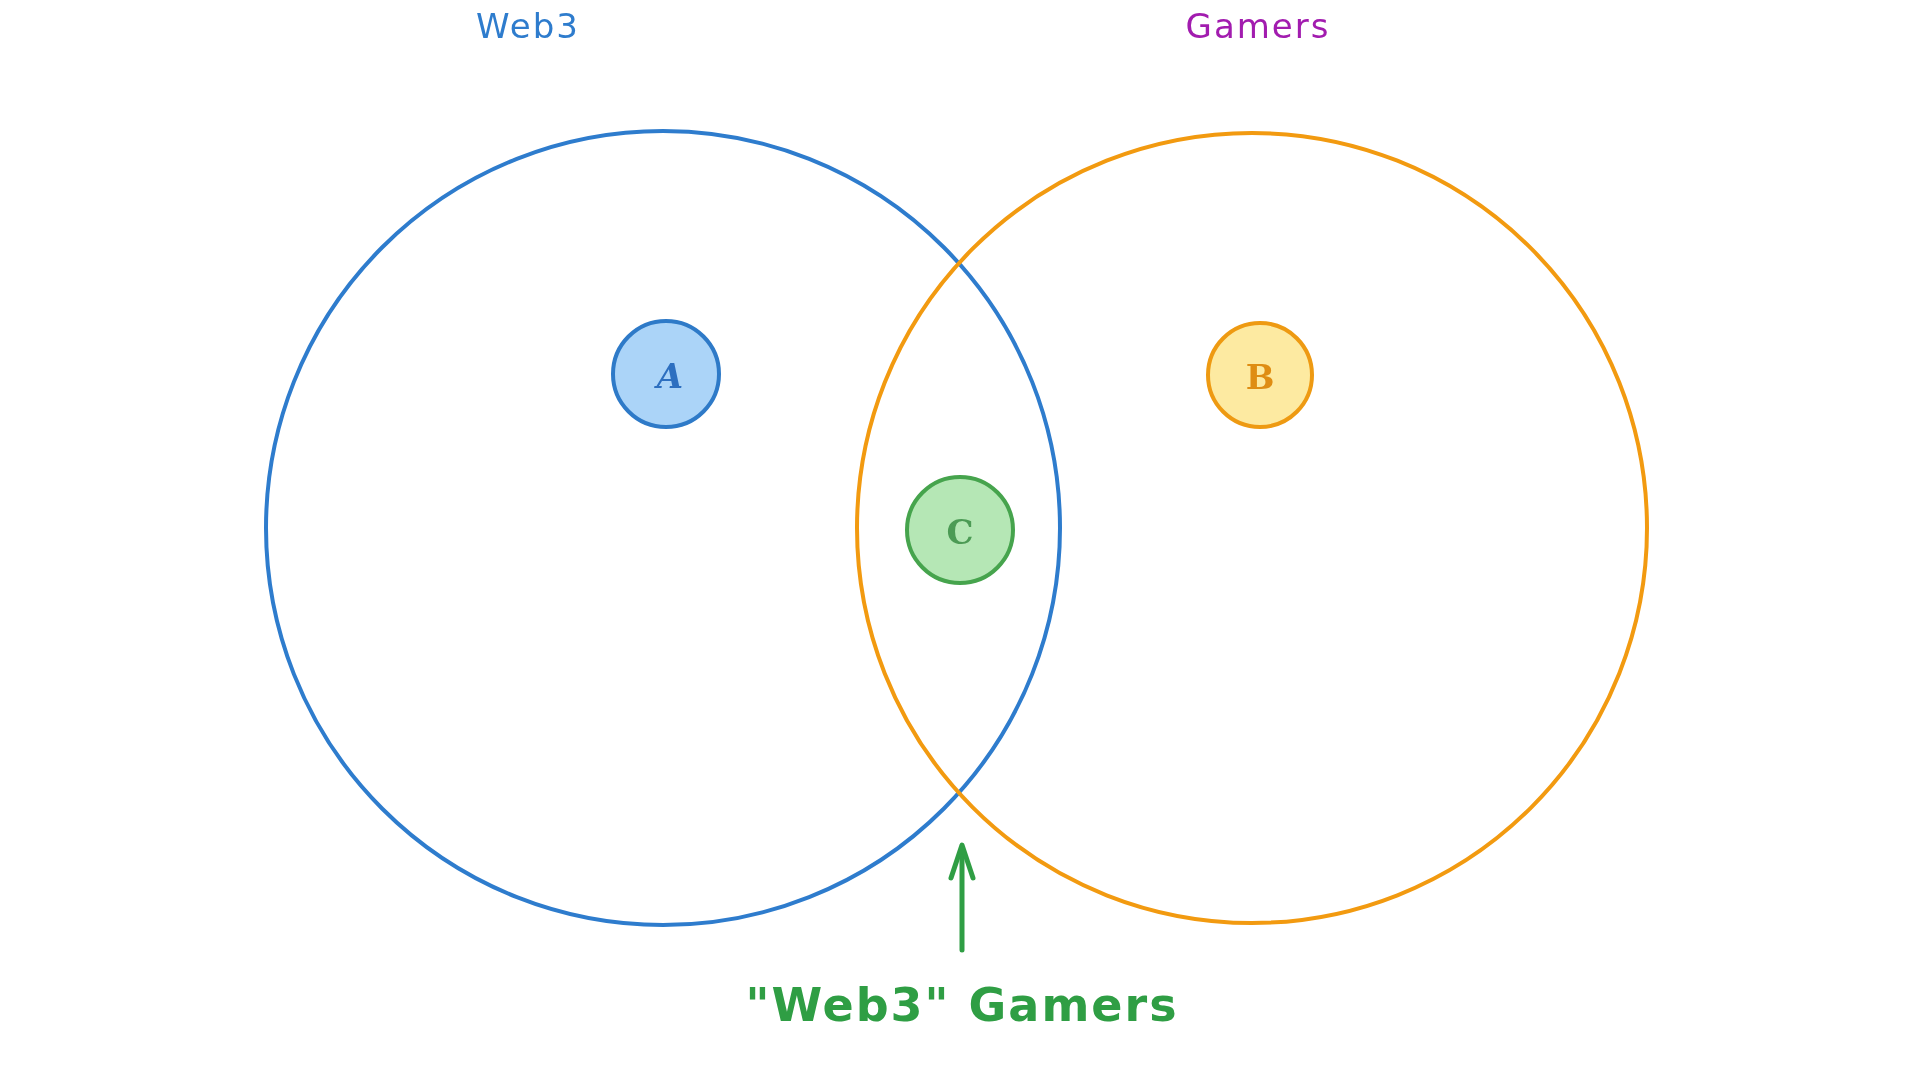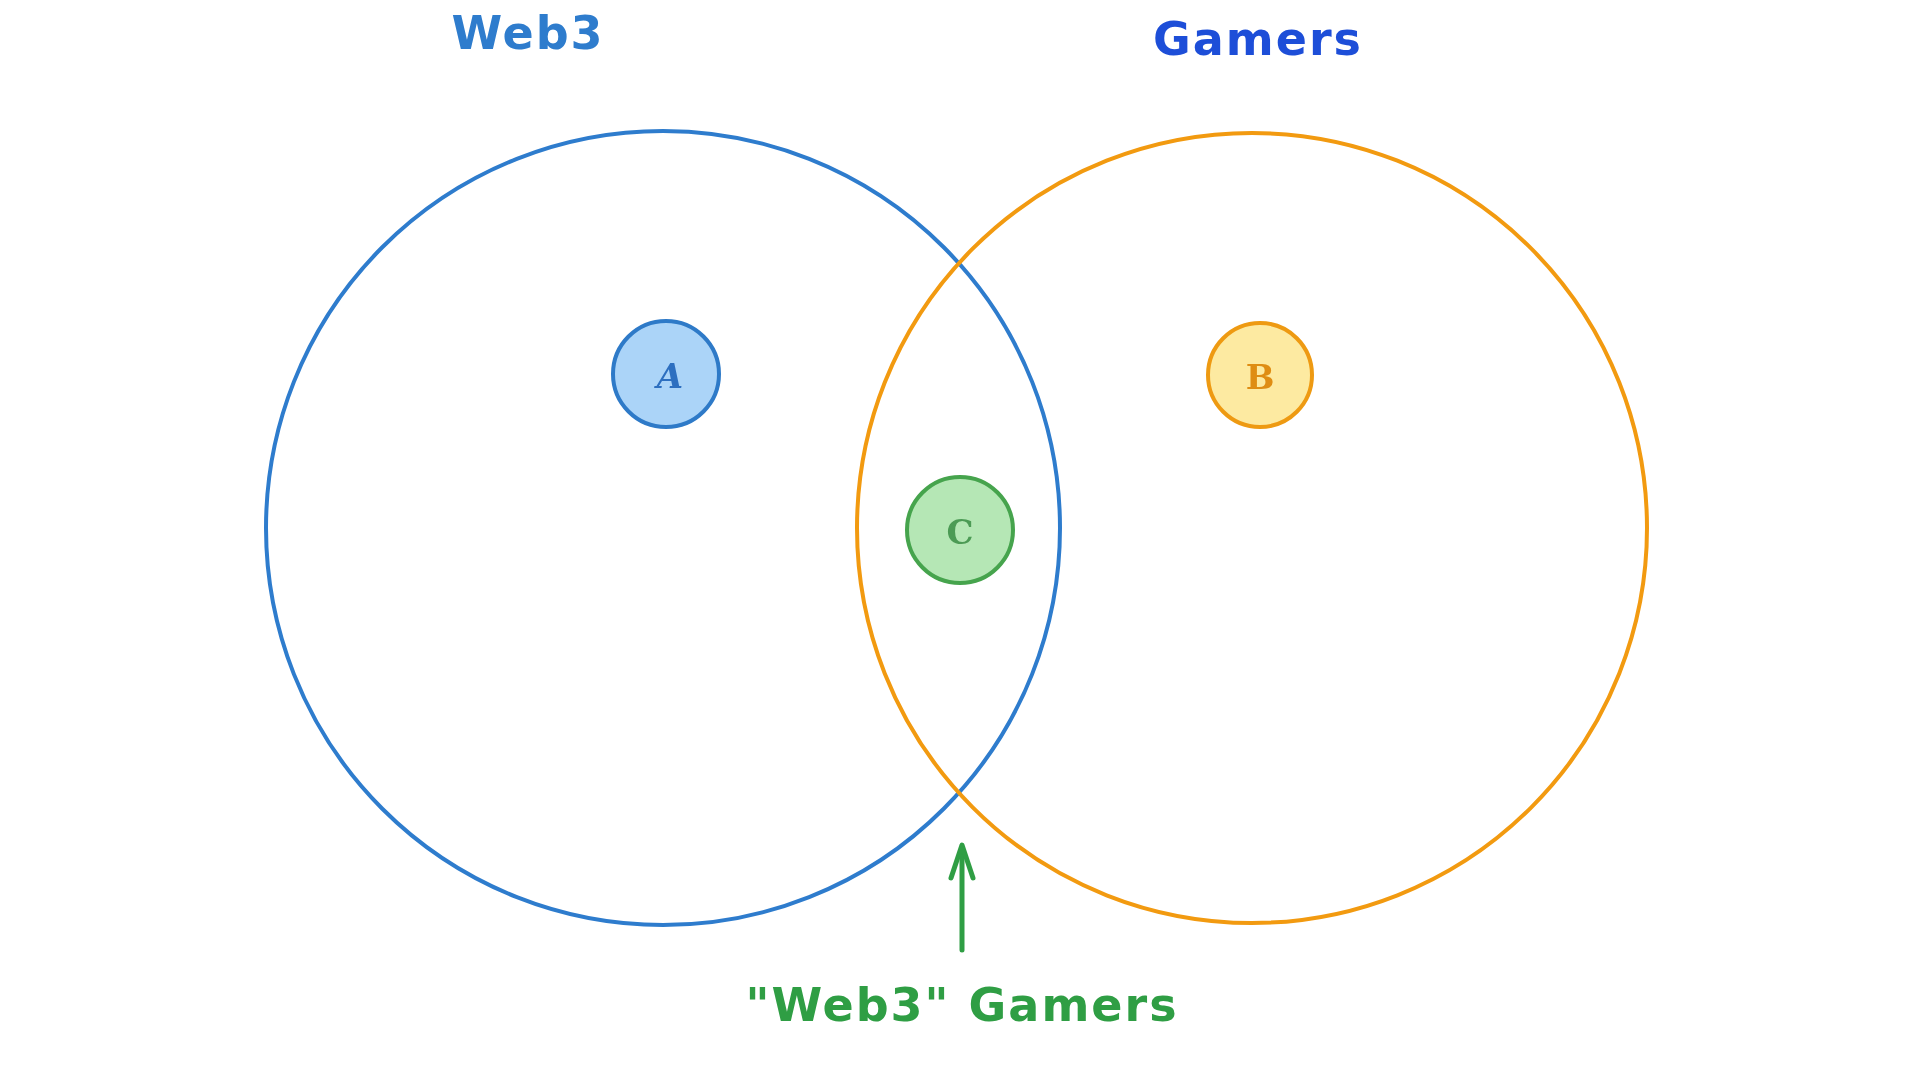--- a/index.html
+++ b/index.html
@@ -18,34 +18,34 @@
   .diagram-svg {
     position: absolute;
     left: 0;
     top: 0;
     width: 1920px;
     height: 1080px;
   }
   .set-title {
     position: absolute;
     transform: translateX(-50%);
-    font-size: 46px;
-    font-weight: bold;
+    font-size: 34px;
+    font-weight: normal;
     letter-spacing: 2px;
     white-space: nowrap;
   }
   .title-web3 {
     left: 528px;
     top: 6px;
     color: #2e7ccd;
   }
   .title-gamers {
     left: 1258px;
-    top: 12px;
-    color: #1d4ed8;
+    top: 6px;
+    color: #a21caf;
   }
   .caption {
     position: absolute;
     left: 962px;
     top: 978px;
     transform: translateX(-50%);
     font-size: 46px;
     font-weight: bold;
     letter-spacing: 2px;
     color: #2f9e44;

